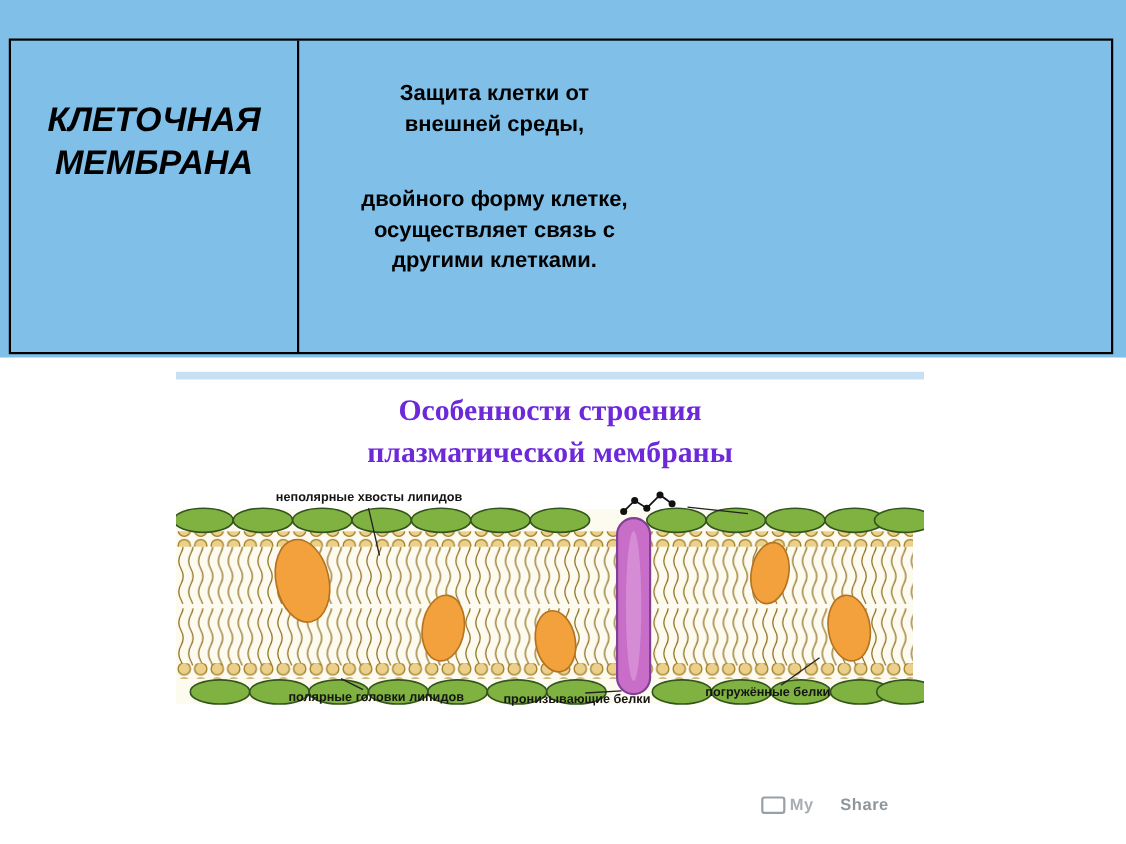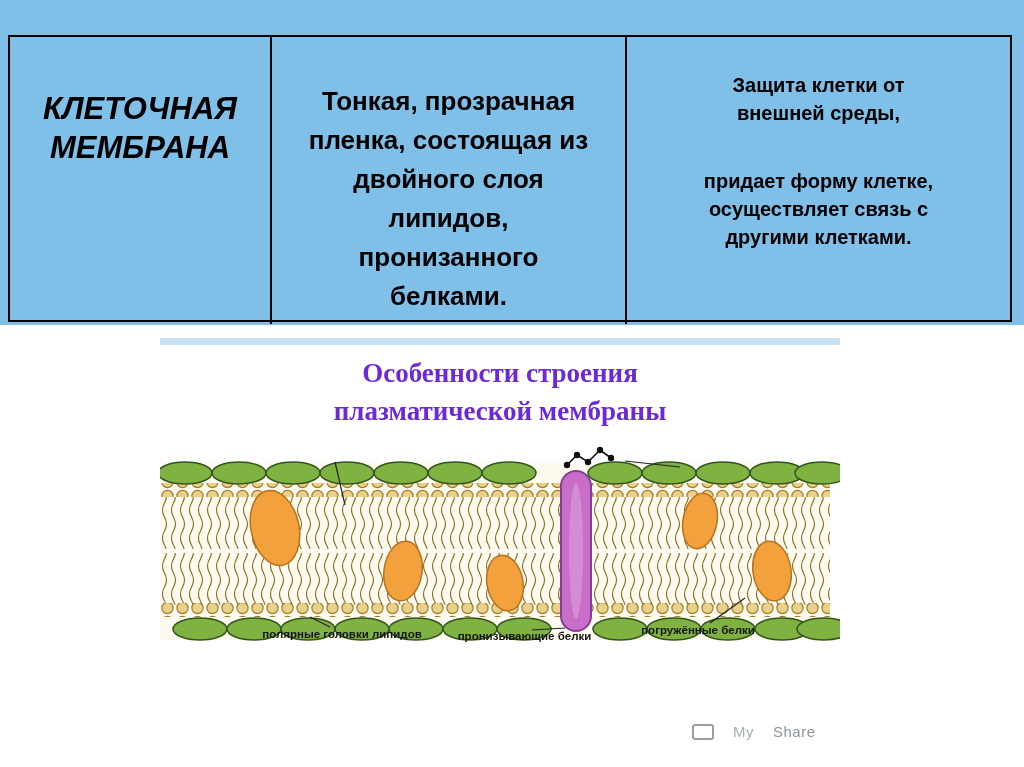--- a/index.html
+++ b/index.html
@@ -36,51 +36,43 @@
     position:absolute;font-size:11.5px;font-weight:700;color:#151515;
     white-space:pre-line;text-align:center;line-height:1.2;
   }
   .lbl-tl{left:58px;top:108px;width:235px;}
   .lbl-tr{left:492px;top:100px;width:160px;}
   .lbl-bl{left:62px;top:290px;width:240px;}
   .lbl-bc{left:277px;top:292px;width:175px;}
   .lbl-br{left:458px;top:286px;width:160px;}
   
   .watermark{
-    position:absolute;left:692px;top:723px;display:flex;align-items:center;gap:19px;
-    font-size:15px;font-weight:400;color:#8E959B;
+    position:absolute;left:692px;top:723px;display:flex;align-items:center;gap:4px;
+    font-size:15px;font-weight:700;color:#8E959B;
   }
   .wm-icon{width:18px;height:12px;border:2px solid #98A0A6;border-radius:3px;display:inline-block;}
   .wm-my{color:#A8AFB4;letter-spacing:.5px;}
-  .wm-share{color:#8E959B;letter-spacing:.5px;}
+  .wm-share{color:#8E959B;letter-spacing:.5px;margin-left:20px;}
 </style>
 </head>
 <body>
 
 <div>
 
   <div class="blue-band"></div>
 
   <div class="membrane-table">
     <div class="cell cell-term">
       <span>КЛЕТОЧНАЯ
 МЕМБРАНА</span>
     </div>
-    <div class="cell cell-structure">
-      <span>Тонкая, прозрачная
-пленка, состоящая из
-двойного слоя
-липидов,
-пронизанного
-белками.</span>
-    </div>
     <div class="cell cell-function">
       <p>Защита клетки от
 внешней среды,</p>
-      <p>придает форму клетке,
+      <p>двойного форму клетке,
 осуществляет связь с
 другими клетками.</p>
     </div>
   </div>
 
   <div class="figure">
     <div class="figure-strip"></div>
     <div class="figure-title">Особенности строения
 плазматической мембраны</div>
 
@@ -162,20 +154,21 @@
 
       <g stroke="#222222" stroke-width="1.2">
         <line x1="175" y1="29" x2="185" y2="72"></line>
         <line x1="520" y1="34" x2="465" y2="28"></line>
         <line x1="170" y1="194" x2="150" y2="184"></line>
         <line x1="372" y1="197" x2="405" y2="195"></line>
         <line x1="550" y1="190" x2="585" y2="165"></line>
       </g>
     </svg>
 
+    <div class="lbl lbl-tl">неполярные хвосты липидов</div>
     <div class="lbl lbl-bl">полярные головки липидов</div>
     <div class="lbl lbl-bc">пронизывающие белки</div>
     <div class="lbl lbl-br">погружённые белки</div>
   </div>
 
   <div class="watermark">
     <span class="wm-icon"></span>
     <span class="wm-my">My</span>
     <span class="wm-share">Share</span>
   </div>

